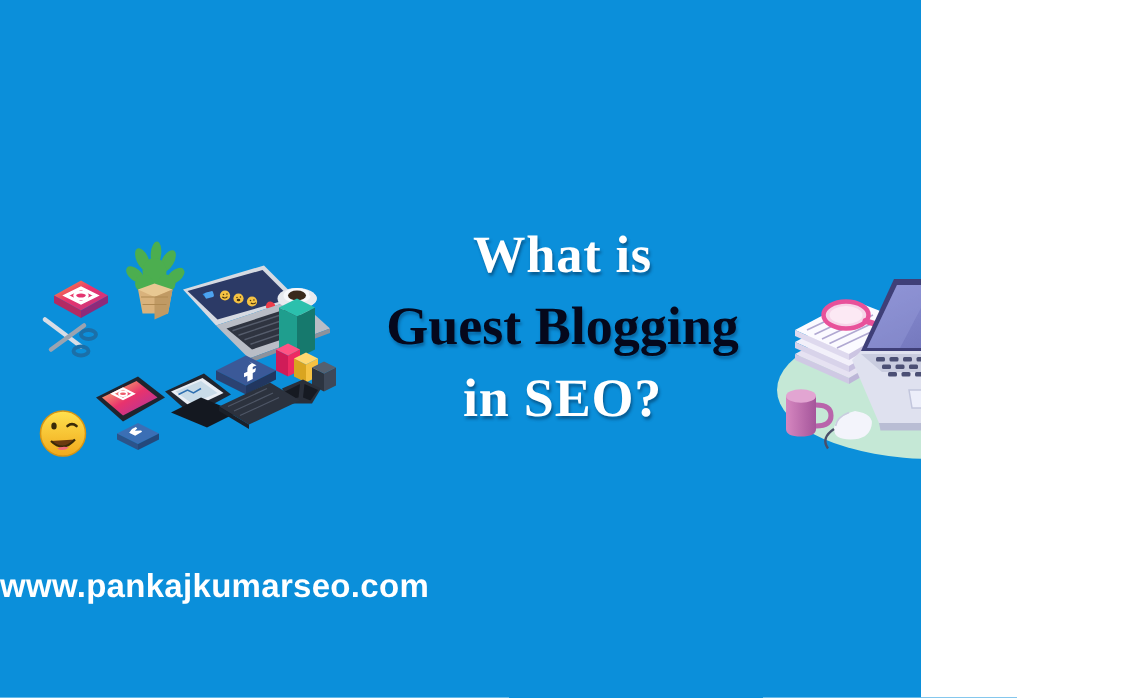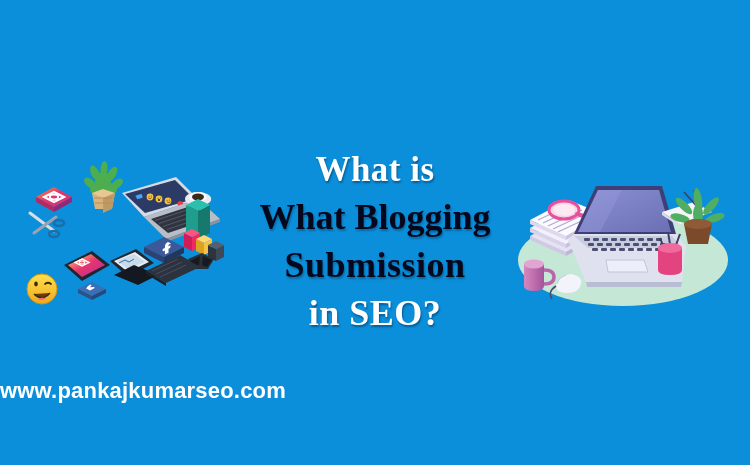--- a/index.html
+++ b/index.html
@@ -7,21 +7,21 @@
     padding: 0;
   }
   body {
     width: 750px;
     height: 465px;
     overflow: hidden;
     font-family: "Liberation Sans", sans-serif;
   }
   #banner {
     position: relative;
-    width: 750px;
+    width: 614px;
     height: 465px;
     background: #0b8fda;
     overflow: hidden;
   }
 
   
   #title-block {
     position: absolute;
     left: 225px;
     top: 152px;
@@ -254,22 +254,21 @@
         <path d="M27 129 q3 -2.4 6 0" stroke="#3a2a08" stroke-width="1.8" fill="none" stroke-linecap="round"></path>
         <path d="M16 139 q8 8 16 -1 z" fill="#6b3a10"></path>
         <path d="M16 139 q8 8 16 -1" stroke="#3a2a08" stroke-width="1.4" fill="none"></path>
         <path d="M20 144 q4 2.4 8 -0.6 q-4 -1.4 -8 0.6 z" fill="#ef6a7a"></path>
       </g>
     </svg>
   </div>
 
   <div id="title-block">
     <div class="title-line light">What is</div>
-    <div class="title-line dark" id="line-blogging">What Blogging</div>
-    <div class="title-line dark" id="line-submission">Submission</div>
+    <div class="title-line dark" id="line-blogging">Guest Blogging</div>
     <div class="title-line light" id="line-seo">in SEO?</div>
   </div>
 
   <div id="right-illustration">
     <svg class="illus-svg" viewBox="0 0 222 140" xmlns="http://www.w3.org/2000/svg">
       <defs>
         <linearGradient id="scrGrad" x1="0" y1="0" x2="1" y2="1">
           <stop offset="0%" stop-color="#8b8fd4"></stop>
           <stop offset="100%" stop-color="#6b6fb4"></stop>
         </linearGradient>

